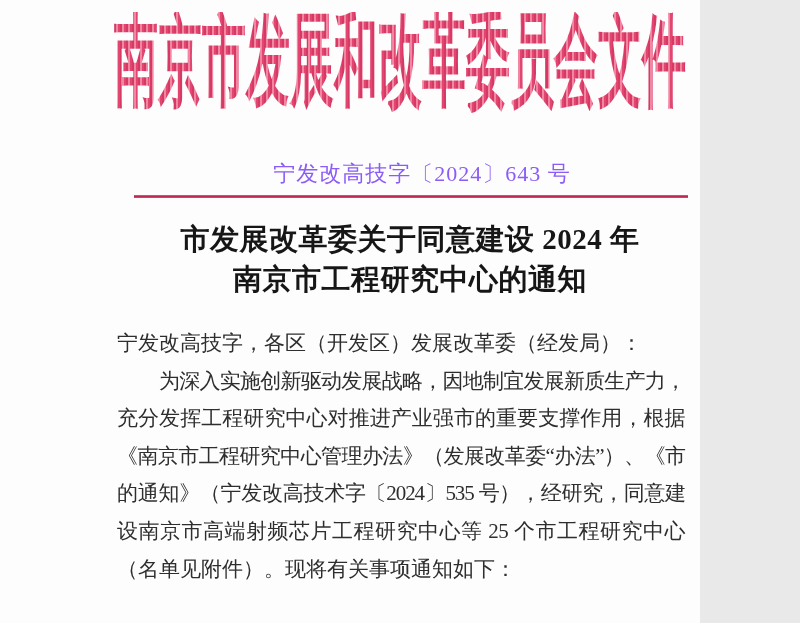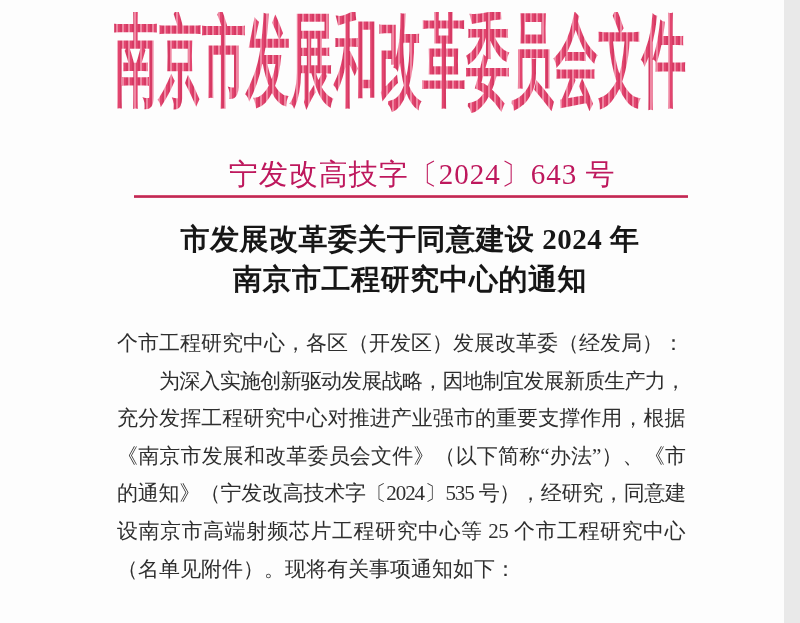--- a/index.html
+++ b/index.html
@@ -2,21 +2,21 @@
 <html><head>
 <meta charset="utf-8">
 <style>
   html, body { margin: 0; padding: 0; }
   body {
     font-family: "Liberation Serif", "DejaVu Serif", serif;
     background: #e9e9e9;
   }
   .page {
     position: relative;
-    width: 784px;
+    width: 700px;
     height: 623px;
     background: #fdfdfd;
     overflow: hidden;
   }
   
   .header-title {
     position: absolute;
     top: 12px;
     left: 0;
     width: 800px;
@@ -37,23 +37,23 @@
     background-clip: text;
     -webkit-text-fill-color: transparent;
     text-shadow: none;
   }
   .doc-number {
     position: absolute;
     top: 161px;
     left: 44px;
     width: 756px;
     text-align: center;
-    font-size: 29px;
+    font-size: 22px;
     line-height: 26px;
-    color: #be185d;
+    color: #8b5cf6;
     letter-spacing: 1px;
     white-space: nowrap;
   }
   .red-rule {
     position: absolute;
     top: 195px;
     left: 134px;
     width: 554px;
     height: 3px;
     background: linear-gradient(to bottom, #e06080 0%, #bb2450 55%, #d65577 100%);
@@ -104,22 +104,22 @@
   <div class="doc-number">宁发改高技字〔2024〕643 号</div>
 
   <div class="red-rule"></div>
 
   <div class="doc-title">
     <div class="t-line">市发展改革委关于同意建设 2024 年</div>
     <div class="t-line">南京市工程研究中心的通知</div>
   </div>
 
   <div class="body-text">
-    <div class="b-line">个市工程研究中心，各区（开发区）发展改革委（经发局）：</div>
+    <div class="b-line">宁发改高技字，各区（开发区）发展改革委（经发局）：</div>
     <div class="b-line fill tight indent">为深入实施创新驱动发展战略，因地制宜发展新质生产力，</div>
     <div class="b-line fill">充分发挥工程研究中心对推进产业强市的重要支撑作用，根据</div>
-    <div class="b-line fill tight">《南京市发展和改革委员会文件》（以下简称“办法”）、《市</div>
+    <div class="b-line fill tight">《南京市工程研究中心管理办法》（发展改革委“办法”）、《市</div>
     <div class="b-line fill tight">的通知》（宁发改高技术字〔2024〕535 号），经研究，同意建</div>
     <div class="b-line fill">设南京市高端射频芯片工程研究中心等 25 个市工程研究中心</div>
     <div class="b-line">（名单见附件）。现将有关事项通知如下：</div>
   </div>
 
 </div>
 
 </body></html>

